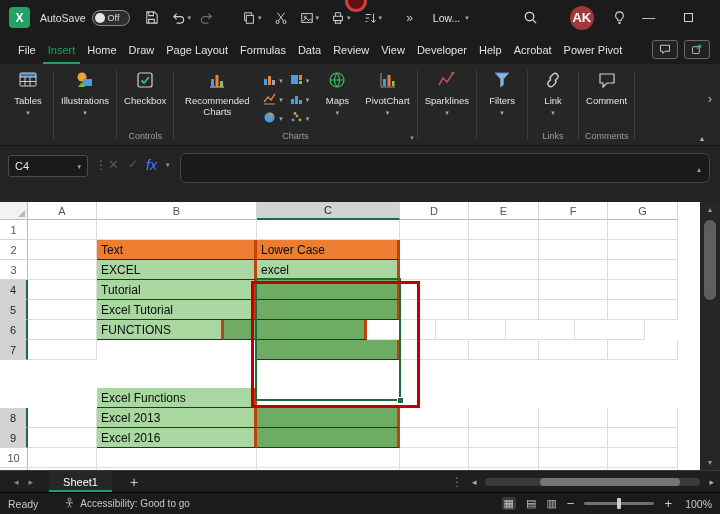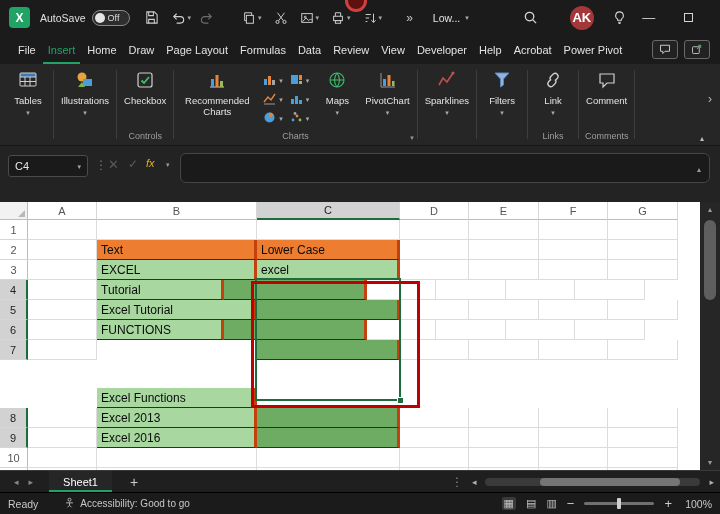--- a/index.html
+++ b/index.html
@@ -52,21 +52,21 @@
   .ribbon-more{position:absolute;right:8px;top:28px;color:#bbb;font-size:12px;}
   .ribbon-collapse{position:absolute;right:16px;bottom:2px;color:#bbb;font-size:8px;}
 
   
   .formulabar{position:absolute;left:0;top:146px;width:720px;height:56px;background:#232323;}
   .namebox{position:absolute;left:8px;top:9px;width:80px;height:22px;background:#1a1a1a;border:1px solid #4a4a4a;border-radius:3px;display:flex;align-items:center;color:#e8e8e8;font-size:11px;padding:0 6px;justify-content:space-between;}
   .fdots{position:absolute;left:95px;top:12px;color:#777;font-size:12px;}
   .fbtn{position:absolute;background:none;border:none;color:#9a9a9a;font-size:13px;top:11px;}
   .fx-cancel{left:108px;}
   .fx-ok{left:128px;font-size:12px;}
-  .fx-btn{left:146px;color:#eab308;font-style:italic;font-size:11px;}
+  .fx-btn{left:146px;color:#3b82f6;font-style:italic;font-size:14px;}
   .fx-caret{left:166px;top:15px;font-size:7px;}
   .finput{position:absolute;left:180px;top:7px;width:530px;height:30px;background:#1a1a1a;border:1px solid #454545;border-radius:6px;color:#e8e8e8;font-size:12px;display:flex;align-items:center;padding:0 20px 0 8px;}
   .fexpand{position:absolute;right:8px;top:11px;color:#999;font-size:8px;}
 
   
   .grid{position:absolute;left:0;top:202px;width:720px;height:268px;background:#fff;overflow:hidden;}
   .grow{display:flex;}
   .grow>div{flex:none;}
   .corner{width:28px;height:18px;background:#f2f2f2;border-right:1px solid #bdbdbd;border-bottom:1px solid #bdbdbd;position:relative;}
   .corner::after{content:'';position:absolute;right:2px;bottom:2px;border-left:7px solid transparent;border-bottom:7px solid #b9b9b9;}
@@ -495,21 +495,21 @@
           <div class="cell filled" style="width: 160px; background: rgb(168, 215, 160);">EXCEL</div>
           <div class="cell filled" style="width: 143px; background: rgb(168, 215, 160);">excel</div>
           <div class="cell" style="width: 69px;"></div>
           <div class="cell" style="width: 70px;"></div>
           <div class="cell" style="width: 69px;"></div>
           <div class="cell" style="width: 70px;"></div>
         </div>
         <div class="grow">
           <div class="row-header sel">4</div>
           <div class="cell" style="width: 69px;"></div>
-          <div class="cell filled" style="width: 127px; background: rgb(168, 215, 160);">Tutorial</div>
+          <div class="cell filled" style="width: 160px; background: rgb(168, 215, 160);">Tutorial</div>
           <div class="cell filled" style="width: 143px; background: rgb(111, 172, 99);"></div>
           <div class="cell" style="width: 69px;"></div>
           <div class="cell" style="width: 70px;"></div>
           <div class="cell" style="width: 69px;"></div>
           <div class="cell" style="width: 70px;"></div>
         </div>
         <div class="grow">
           <div class="row-header sel">5</div>
           <div class="cell" style="width: 69px;"></div>
           <div class="cell filled" style="width: 160px; background: rgb(168, 215, 160);">Excel Tutorial</div>

